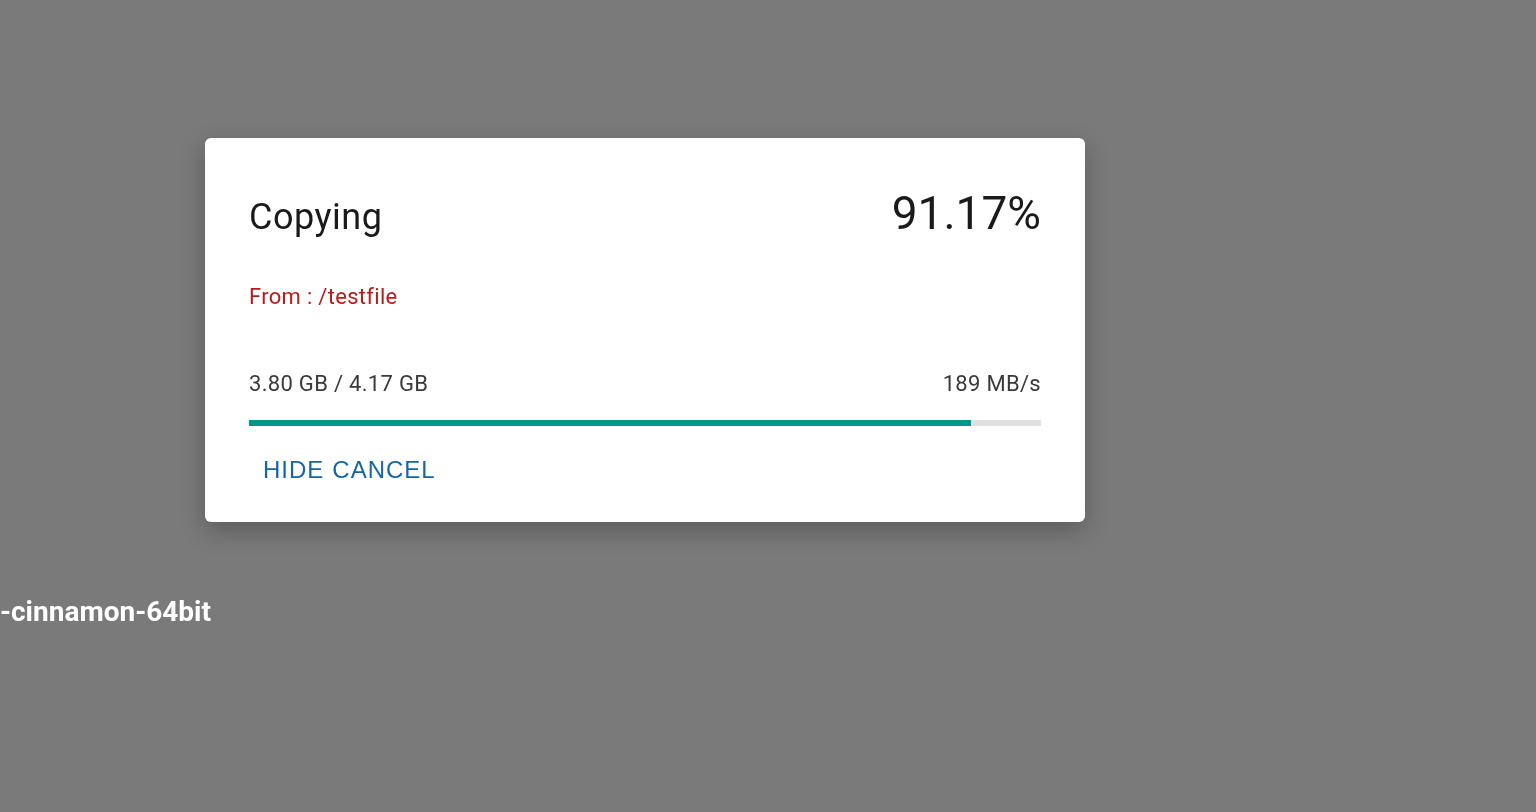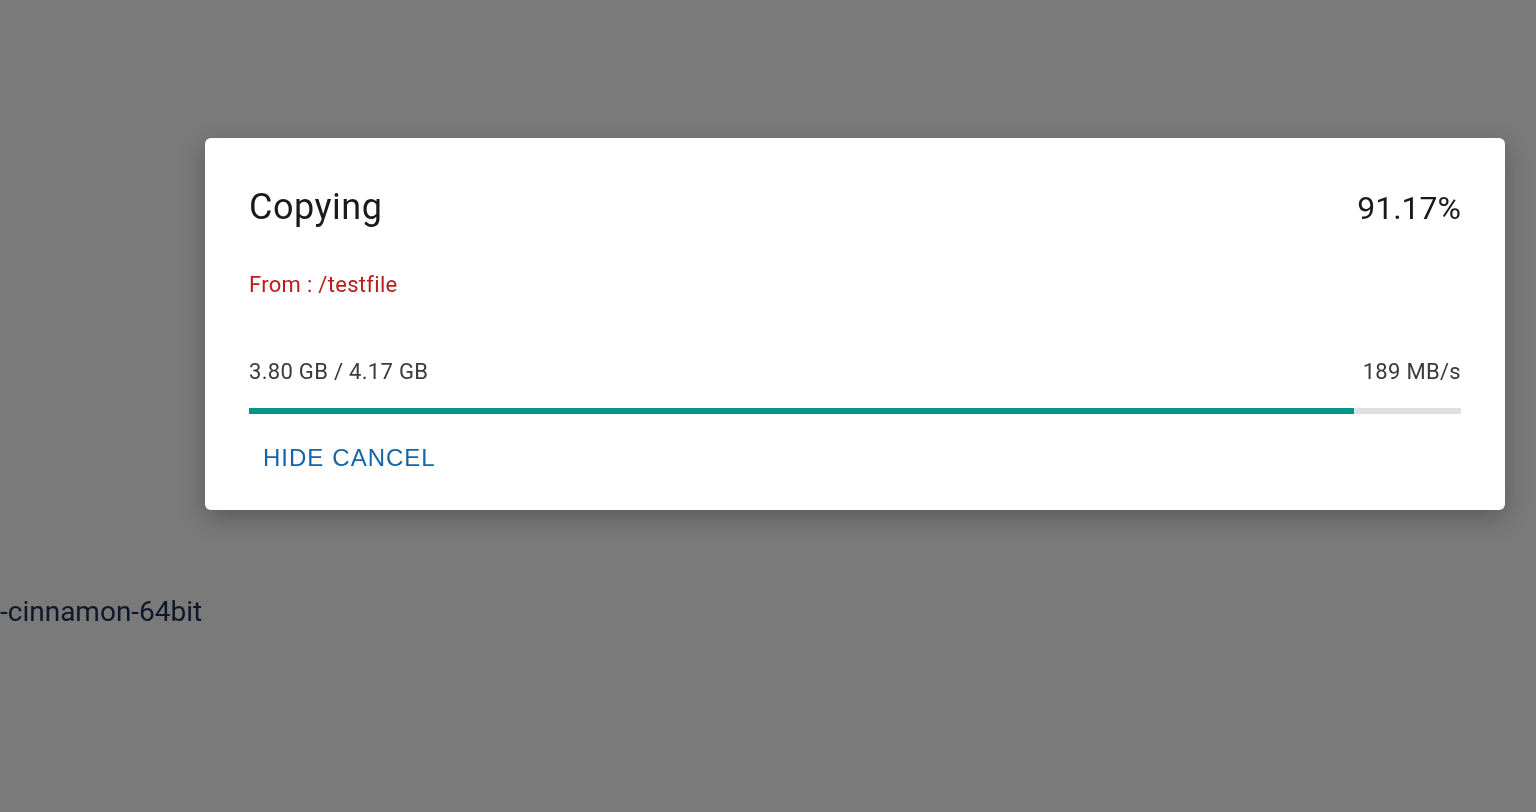--- a/index.html
+++ b/index.html
@@ -13,47 +13,47 @@
       background: #7a7a7a;
       font-family: -apple-system, BlinkMacSystemFont, "Segoe UI", Roboto, sans-serif;
       position: relative;
       overflow: hidden;
     }
     .background-text {
       position: absolute;
       left: 0;
       top: 595px;
       font-size: 28px;
-      color: #0f172a;
-      font-weight: 400;
+      color: #ffffff;
+      font-weight: 700;
     }
     .dialog {
       position: absolute;
       left: 205px;
       top: 138px;
-      width: 1300px;
+      width: 880px;
       background: #ffffff;
       border-radius: 6px;
       box-shadow: 0 8px 24px rgba(0,0,0,0.25);
       padding: 48px 44px 32px 44px;
     }
     .dialog-header {
       display: flex;
       justify-content: space-between;
       align-items: baseline;
       margin-bottom: 44px;
     }
     .dialog-title {
       font-size: 36px;
       font-weight: 400;
       color: #1a1a1a;
       letter-spacing: 0.5px;
     }
     .dialog-percent {
-      font-size: 32px;
+      font-size: 46px;
       font-weight: 400;
       color: #1a1a1a;
     }
     .path-row {
       font-size: 22px;
       color: #b91c1c;
       margin-bottom: 62px;
       letter-spacing: 0.3px;
     }
     .path-row.to {

